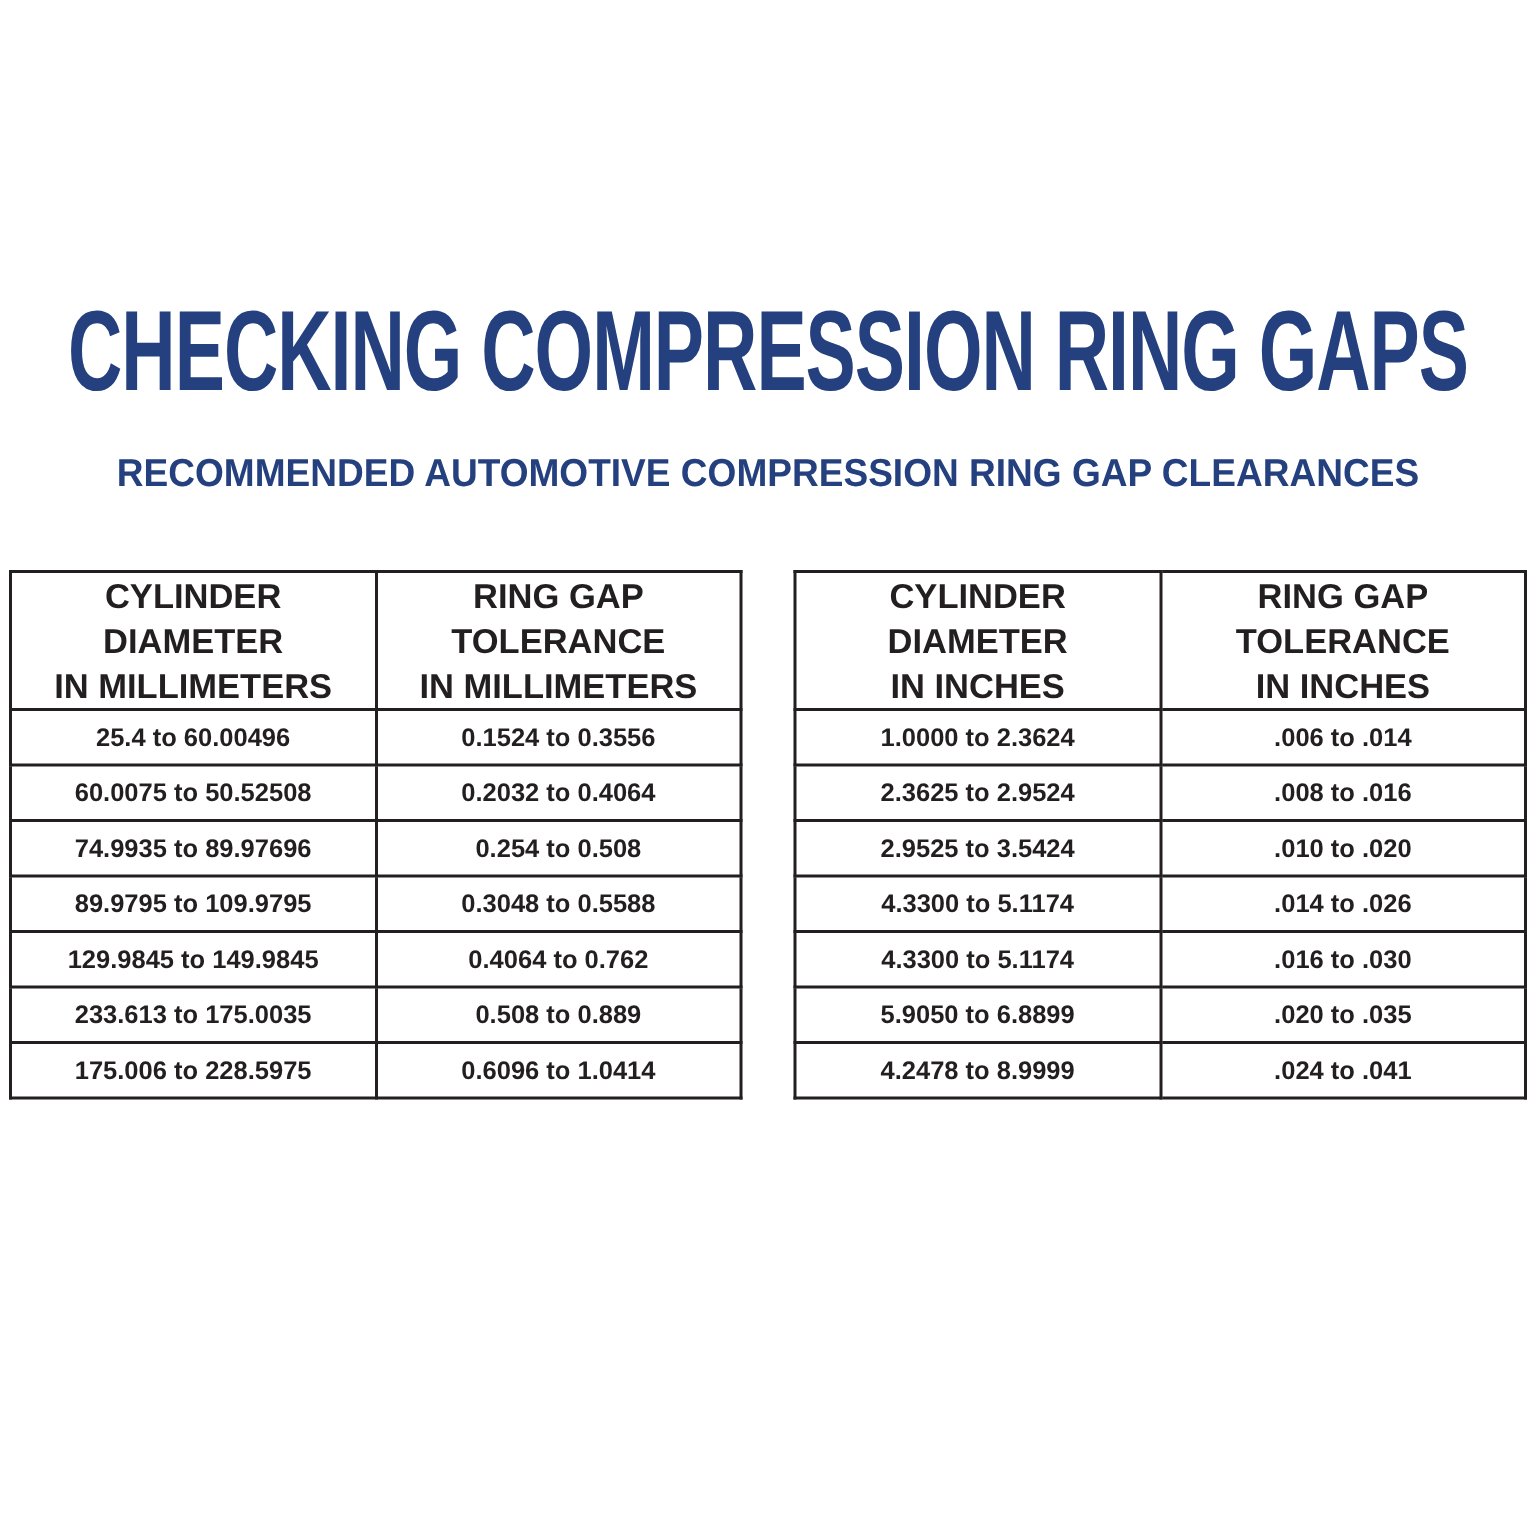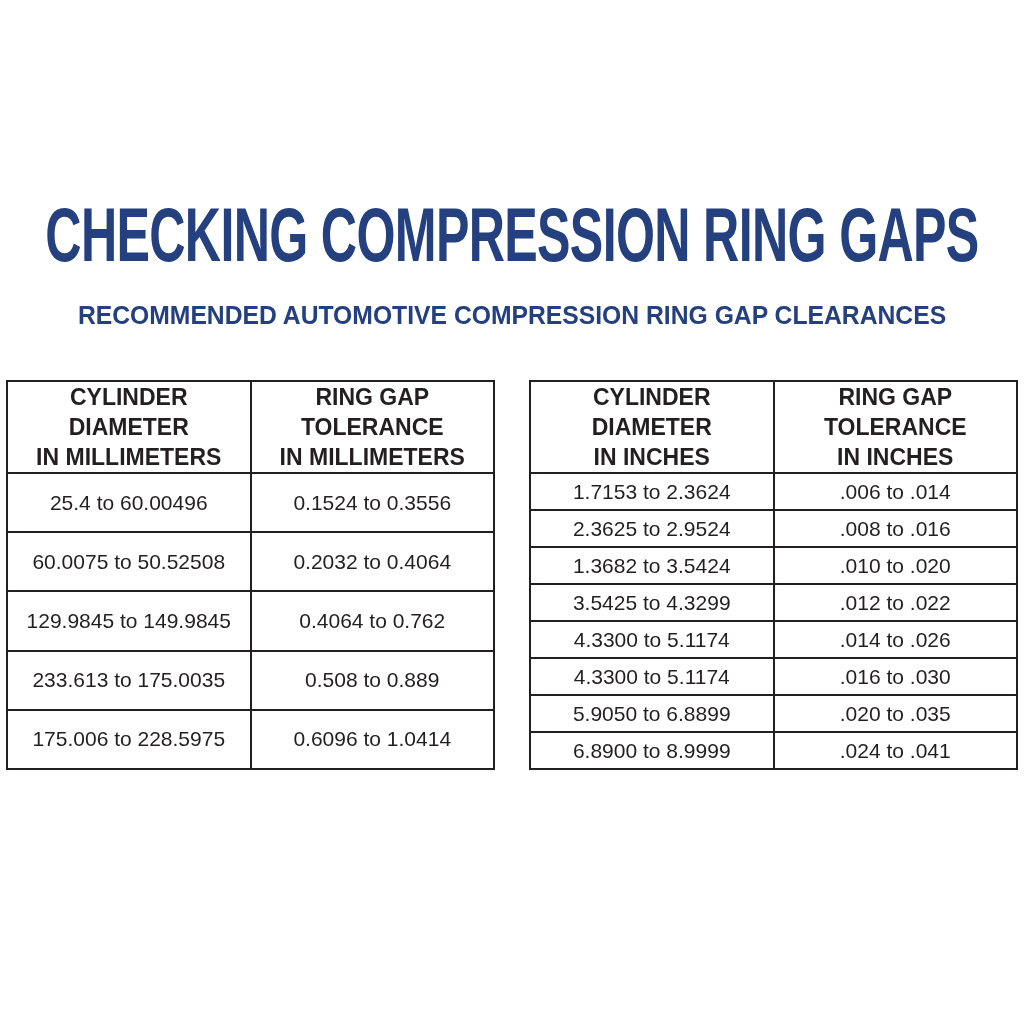--- a/index.html
+++ b/index.html
@@ -68,22 +68,22 @@
   }
   .spec-table th {
     height: 92px;
     font-size: 23px;
     font-weight: bold;
     line-height: 30px;
     color: var(--text-black);
   }
   .spec-table td {
     height: 37px;
-    font-size: 21px;
-    font-weight: normal;
+    font-size: 17px;
+    font-weight: bold;
     color: var(--text-black);
   }
 </style>
 </head>
 <body>
 
 <div class="page">
 
   <h1 class="title">CHECKING COMPRESSION RING GAPS</h1>
 
@@ -109,20 +109,28 @@
       <tbody>
         <tr>
           <td>25.4 to 60.00496</td>
           <td>0.1524 to 0.3556</td>
         </tr>
         <tr>
           <td>60.0075 to 50.52508</td>
           <td>0.2032 to 0.4064</td>
         </tr>
         <tr>
+          <td>74.9935 to 89.97696</td>
+          <td>0.254 to 0.508</td>
+        </tr>
+        <tr>
+          <td>89.9795 to 109.9795</td>
+          <td>0.3048 to 0.5588</td>
+        </tr>
+        <tr>
           <td>129.9845 to 149.9845</td>
           <td>0.4064 to 0.762</td>
         </tr>
         <tr>
           <td>233.613 to 175.0035</td>
           <td>0.508 to 0.889</td>
         </tr>
         <tr>
           <td>175.006 to 228.5975</td>
           <td>0.6096 to 1.0414</td>
@@ -140,48 +148,44 @@
           </th>
           <th>
             <div>RING GAP</div>
             <div>TOLERANCE</div>
             <div>IN INCHES</div>
           </th>
         </tr>
       </thead>
       <tbody>
         <tr>
-          <td>1.7153 to 2.3624</td>
+          <td>1.0000 to 2.3624</td>
           <td>.006 to .014</td>
         </tr>
         <tr>
           <td>2.3625 to 2.9524</td>
           <td>.008 to .016</td>
         </tr>
         <tr>
-          <td>1.3682 to 3.5424</td>
+          <td>2.9525 to 3.5424</td>
           <td>.010 to .020</td>
-        </tr>
-        <tr>
-          <td>3.5425 to 4.3299</td>
-          <td>.012 to .022</td>
         </tr>
         <tr>
           <td>4.3300 to 5.1174</td>
           <td>.014 to .026</td>
         </tr>
         <tr>
           <td>4.3300 to 5.1174</td>
           <td>.016 to .030</td>
         </tr>
         <tr>
           <td>5.9050 to 6.8899</td>
           <td>.020 to .035</td>
         </tr>
         <tr>
-          <td>6.8900 to 8.9999</td>
+          <td>4.2478 to 8.9999</td>
           <td>.024 to .041</td>
         </tr>
       </tbody>
     </table>
 
   </div>
 </div>
 
 </body></html>

